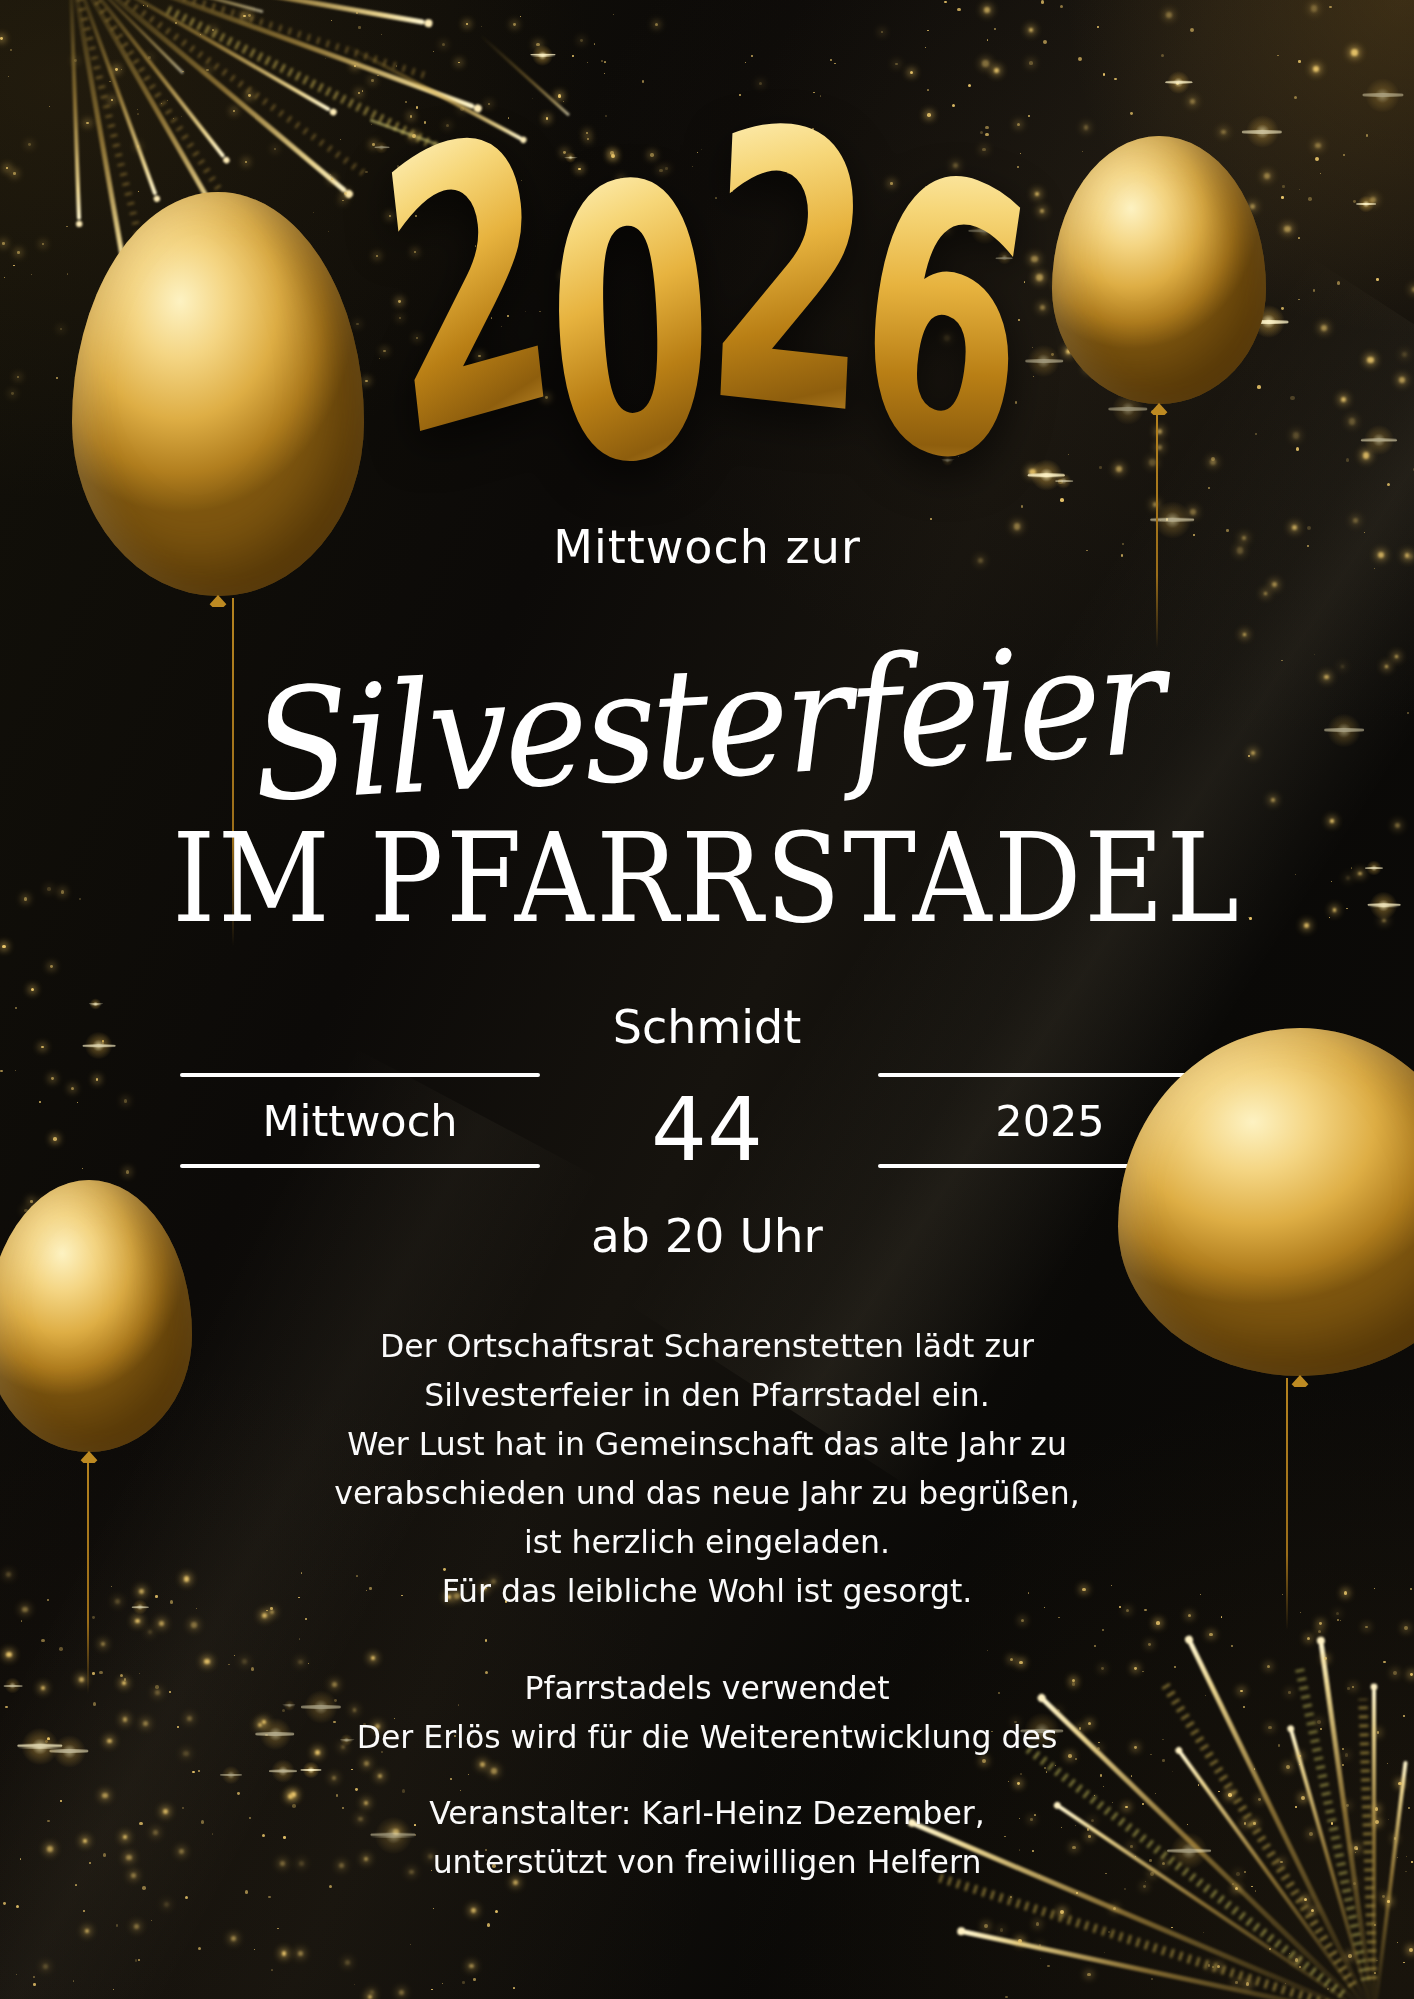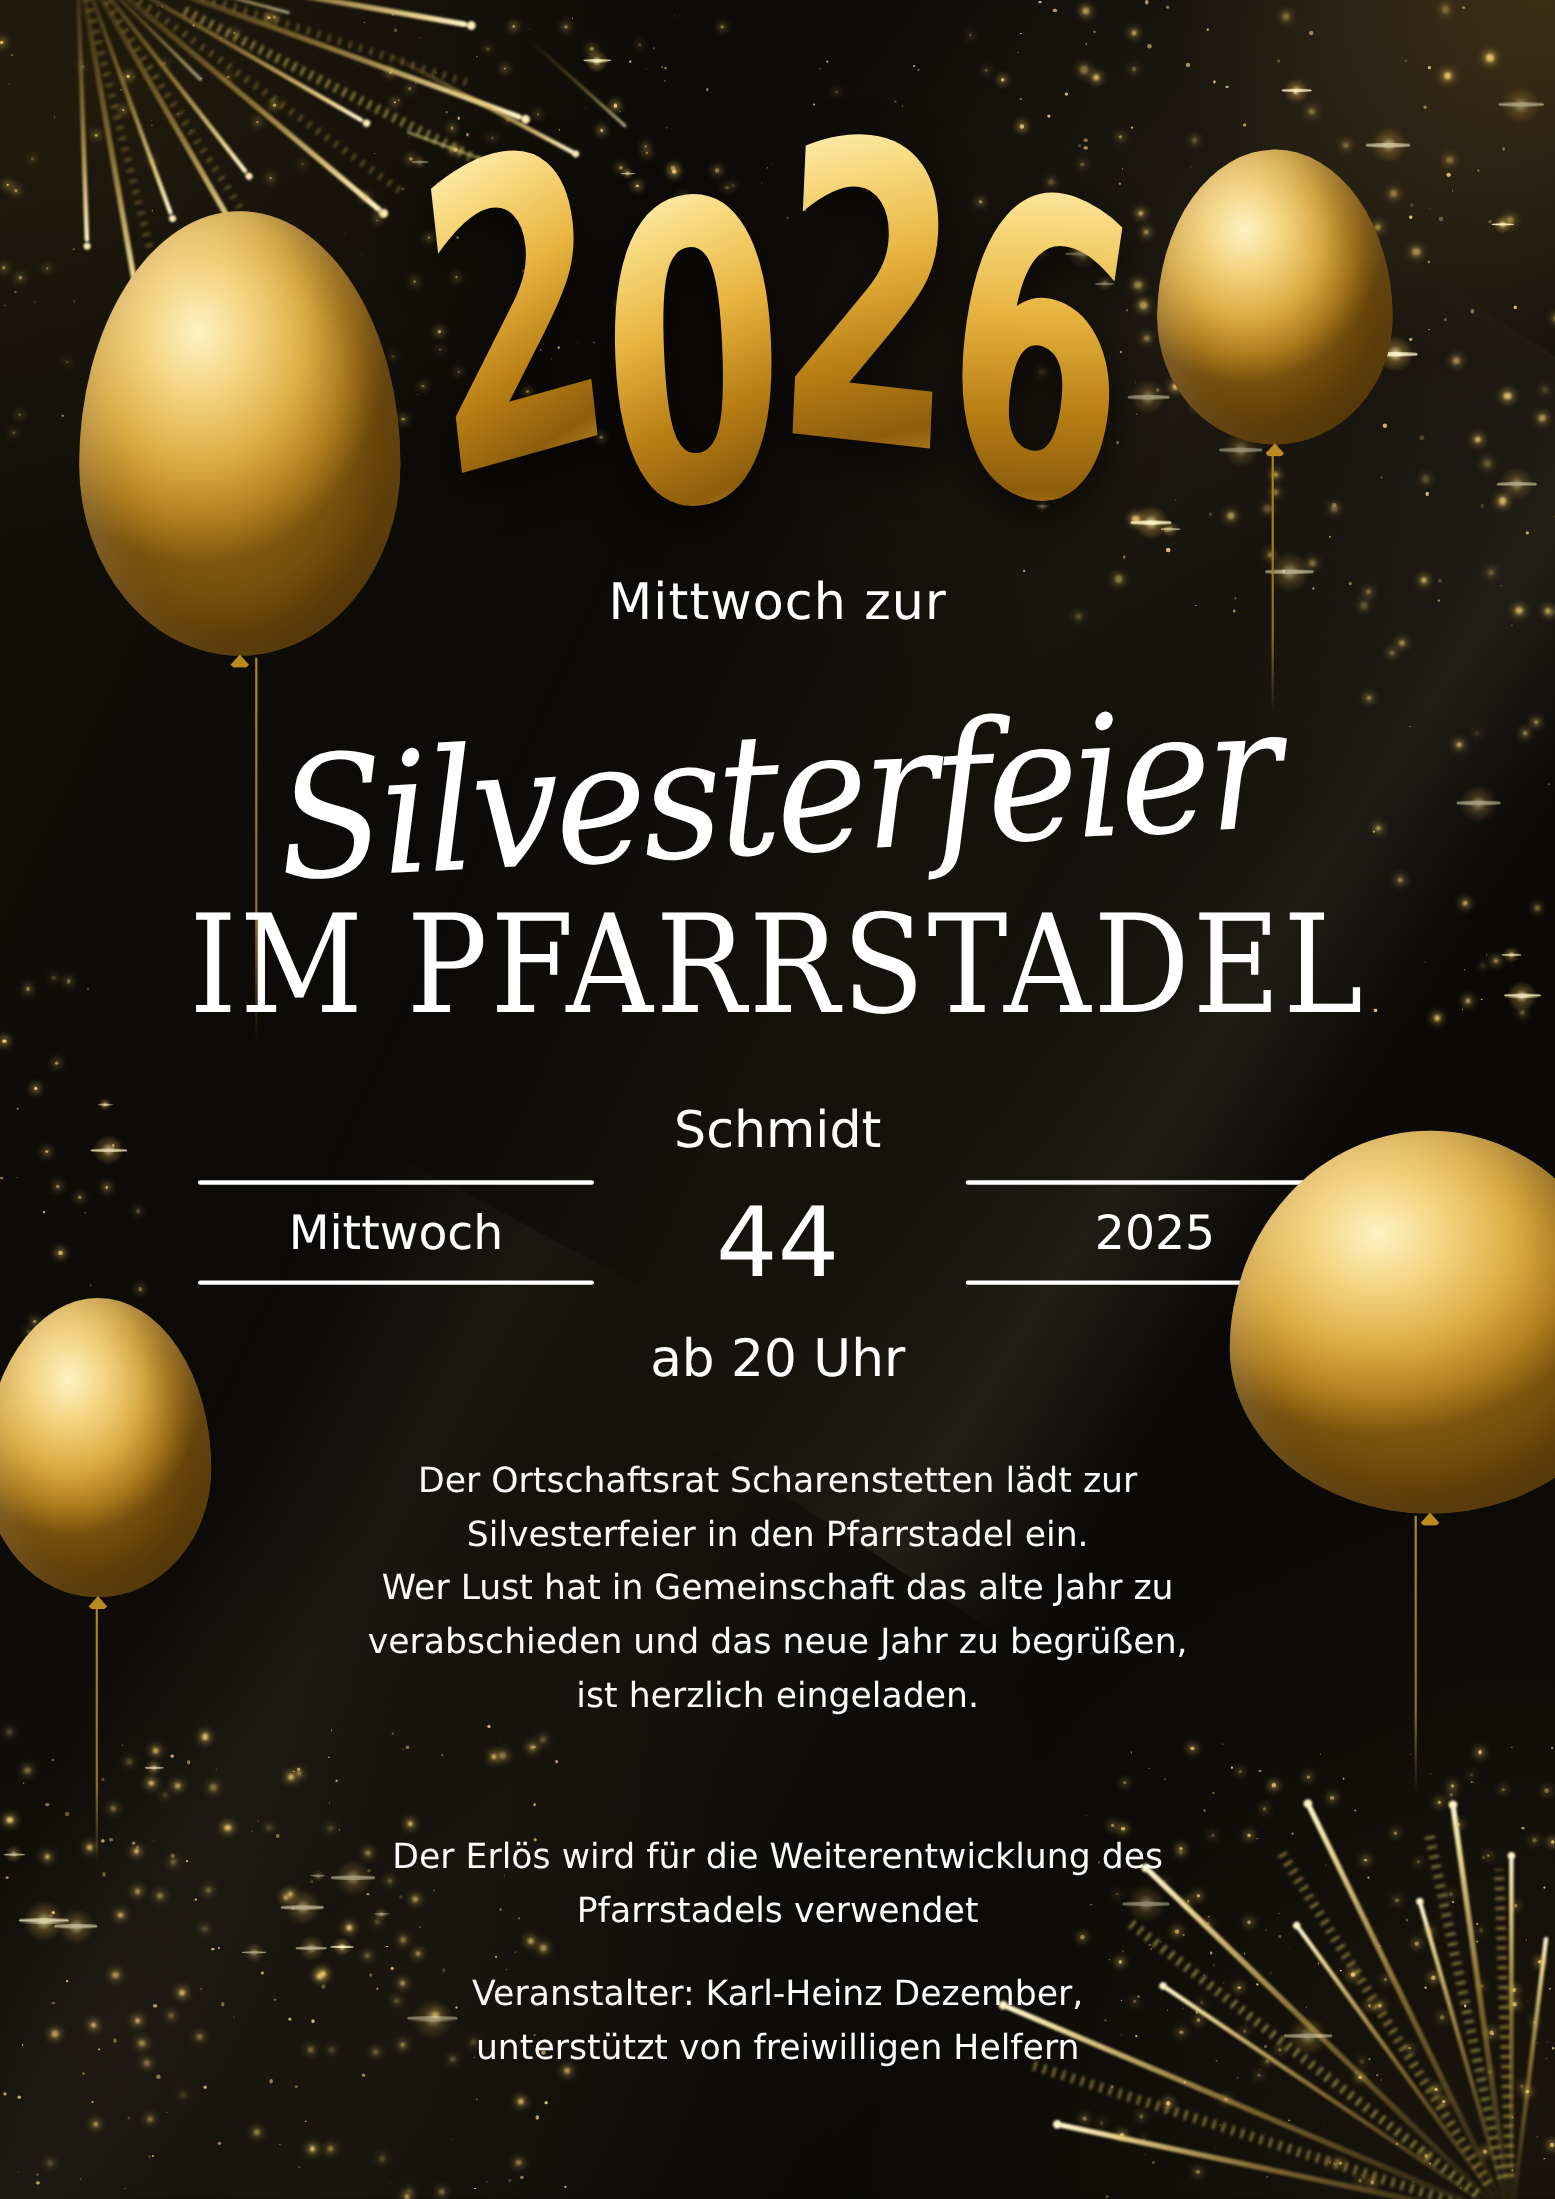--- a/index.html
+++ b/index.html
@@ -1115,23 +1115,24 @@
   <div class="ctext day">44</div>
   <div class="year-right">2025</div>
   <div class="ctext time">ab 20 Uhr</div>
 
   <div class="para body-text">
     <span>Der Ortschaftsrat Scharenstetten lädt zur</span>
     <span>Silvesterfeier in den Pfarrstadel ein.</span>
     <span>Wer Lust hat in Gemeinschaft das alte Jahr zu</span>
     <span>verabschieden und das neue Jahr zu begrüßen,</span>
     <span>ist herzlich eingeladen.</span>
+    <span>Für das leibliche Wohl ist gesorgt.</span>
   </div>
   <div class="para proceeds">
+    <span>Pfarrstadels verwendet</span>
     <span>Der Erlös wird für die Weiterentwicklung des</span>
-    <span>Pfarrstadels verwendet</span>
   </div>
   <div class="para organizer">
     <span>Veranstalter: Karl-Heinz Dezember,</span>
     <span>unterstützt von freiwilligen Helfern</span>
   </div>
 
 </div>
 
 </body></html>

